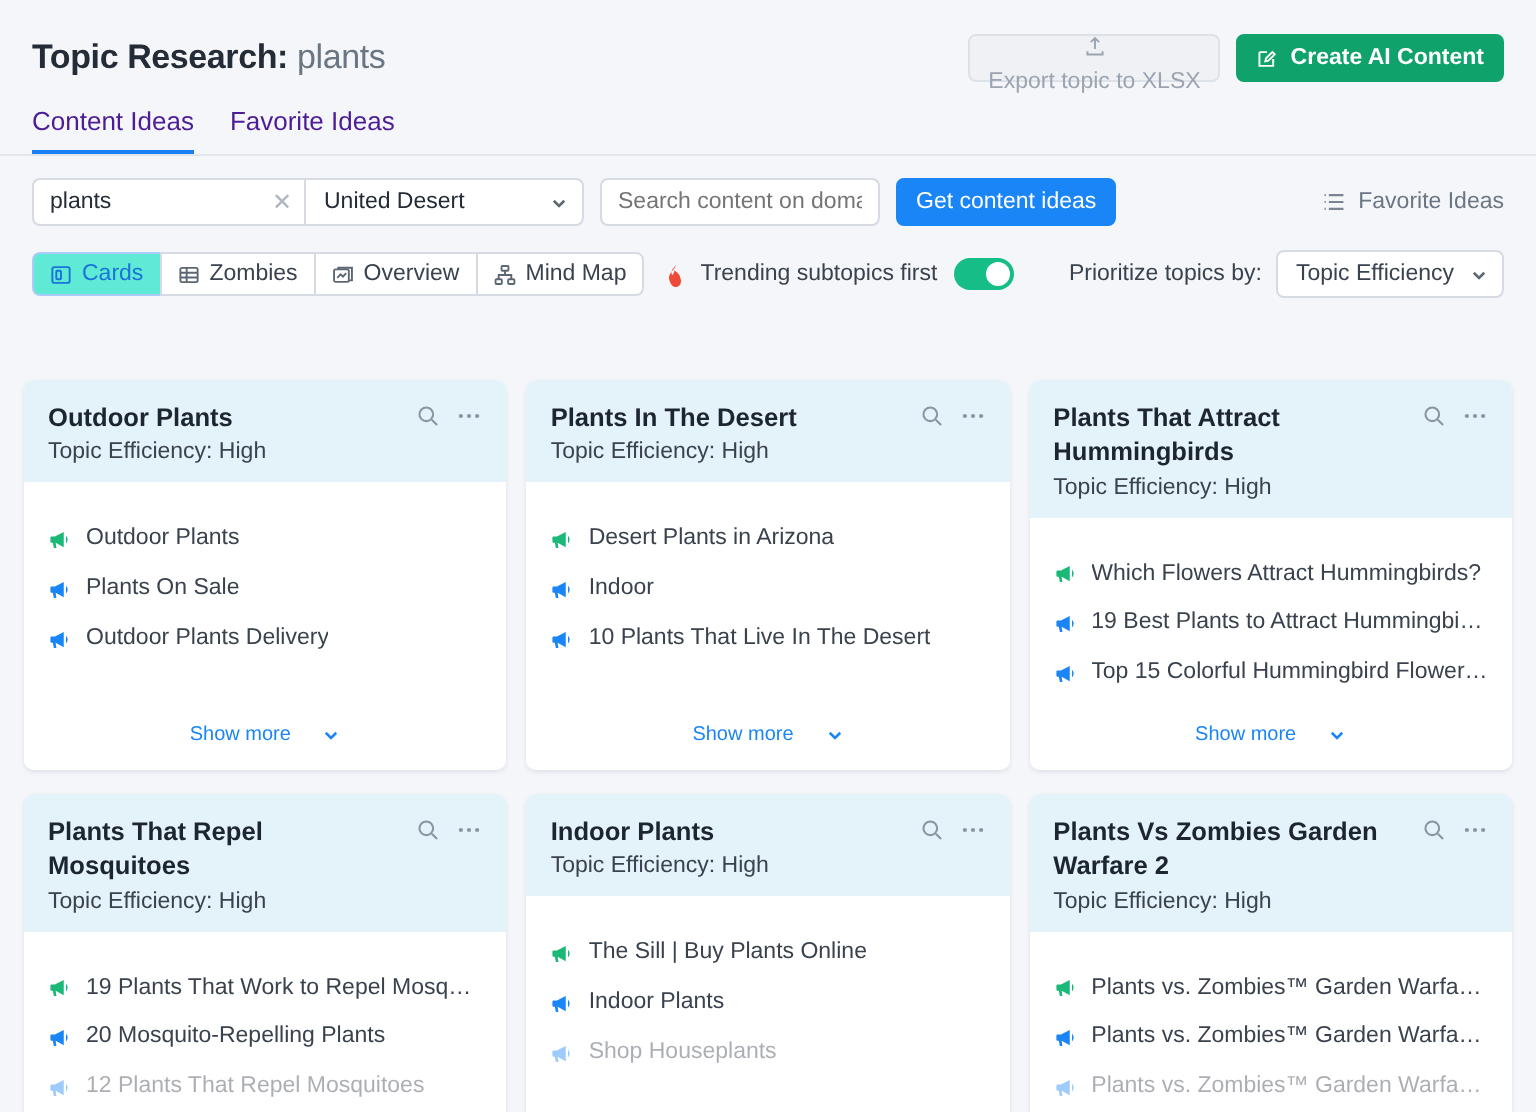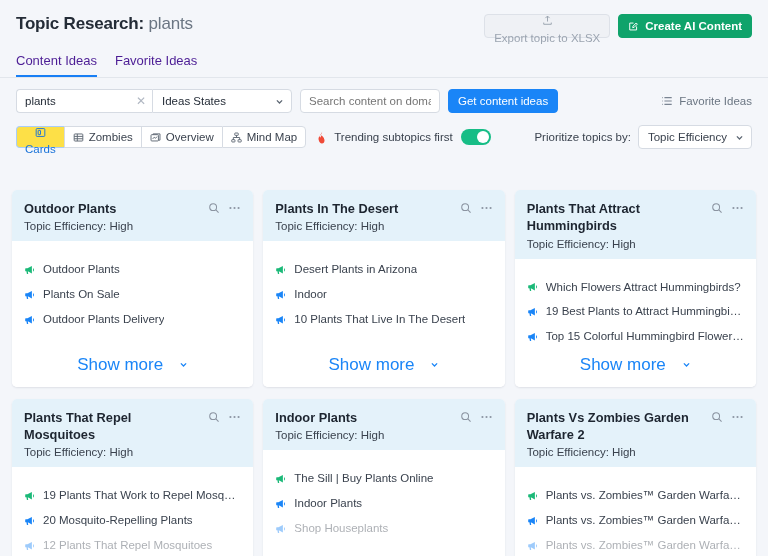--- a/index.html
+++ b/index.html
@@ -7,21 +7,21 @@
     width: 768px; height: 556px;
     background: #f4f6fa;
     font-family: "Liberation Sans", sans-serif;
     color: #242c37;
     overflow: hidden;
   }
   .page { width: 768px; height: 556px; position: relative; }
 
   
   .top-header {
-    display: flex; align-items: flex-start; justify-content: space-between;
+    display: flex; align-items: center; justify-content: space-between;
     padding: 14px 16px 0 16px; height: 44px;
   }
   .page-title { font-size: 17px; font-weight: bold; letter-spacing: -0.2px; }
   .page-title .kw { font-weight: normal; color: #6b7683; }
   .header-actions { display: flex; align-items: center; gap: 8px; }
 
   .btn {
     display: inline-flex; align-items: center; gap: 6px;
     border-radius: 4px; font-size: 11.5px; cursor: pointer;
     height: 24px; padding: 0 9px; white-space: nowrap;
@@ -89,21 +89,21 @@
   .segmented { display: flex; }
   .seg {
     display: inline-flex; align-items: center; gap: 5px;
     height: 22px; padding: 0 8px; font-size: 11.5px;
     border: 1px solid #d6dbe3; border-right: none; background: #fff;
     color: #3a424e; cursor: pointer;
   }
   .seg:first-child { border-radius: 4px 0 0 4px; }
   .seg:last-child { border-right: 1px solid #d6dbe3; border-radius: 0 4px 4px 0; }
   .seg.active {
-    background: #fde047; border-color: #a9cdf8; color: #1a73d8; flex-direction: column;
+    background: #5eead4; border-color: #a9cdf8; color: #1a73d8;
   }
   .trending {
     display: inline-flex; align-items: center; gap: 6px;
     font-size: 11.5px; color: #3a424e;
   }
   .toggle {
     width: 30px; height: 16px; border-radius: 9px; background: #17bd86;
     position: relative; cursor: pointer; margin-left: 2px;
   }
   .toggle .knob {
@@ -151,21 +151,21 @@
     display: flex; flex-direction: column;
   }
   .idea {
     display: flex; align-items: center; gap: 7px;
     font-size: 11.5px; color: #3a424e; line-height: 1.2;
     margin-bottom: 11px; white-space: nowrap; overflow: hidden;
   }
   .idea-text { overflow: hidden; text-overflow: ellipsis; }
   .idea.faded { opacity: 0.42; }
   .show-more {
-    text-align: center; font-size: 17px; color: #1a85f7;
+    text-align: center; font-size: 10px; color: #1a85f7;
     padding: 0 0 12px 0; margin-top: auto; cursor: pointer;
     display: flex; align-items: center; justify-content: center; gap: 16px;
   }
   .row2 .card { height: 190px; }
   .row1 .card { min-height: 195px; margin-top: 20px; }
 </style>
 </head>
 <body>
 
 <div class="page">
@@ -204,21 +204,21 @@
 
   <div class="controls">
 
     <div class="ctrl-row">
       <div class="input-group">
         <div class="kw-input">
           <span>plants</span>
           <span class="kw-clear">✕</span>
         </div>
         <div class="country-select">
-          <span>Ideas States</span>
+          <span>United Desert</span>
           <span class="ico">
             <svg width="9" height="9" viewBox="0 0 12 12" fill="none" stroke="#5d6773" stroke-width="1.7">
               <path d="M2.5 4.5 L6 8 L9.5 4.5"></path>
             </svg>
           </span>
         </div>
       </div>
 
       <input class="domain-input" type="text" placeholder="Search content on domain" style="">
 

